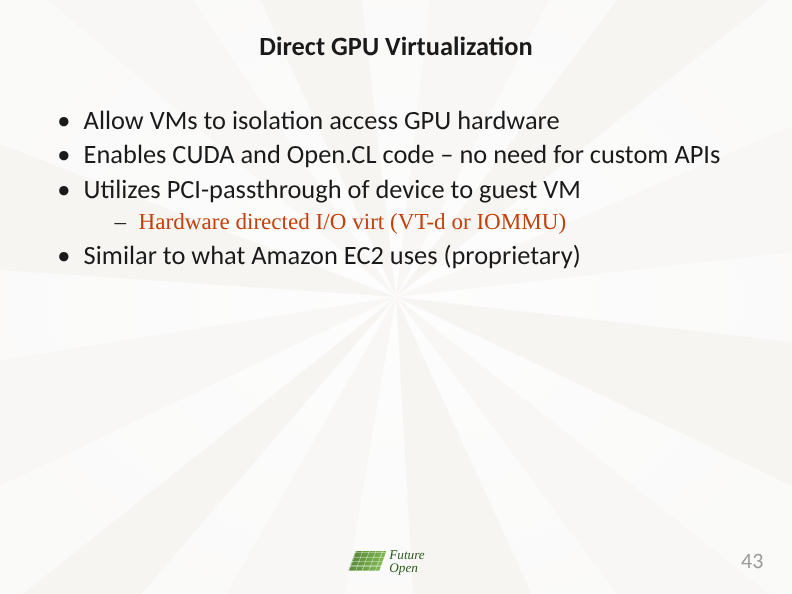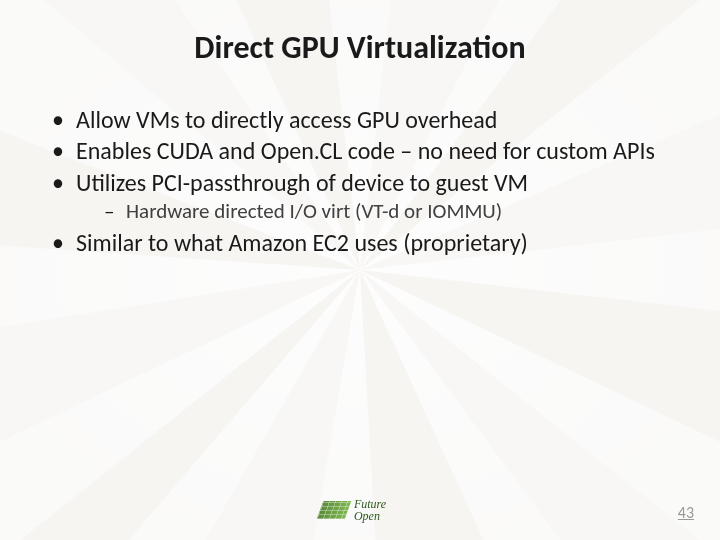--- a/index.html
+++ b/index.html
@@ -25,21 +25,21 @@
       z-index: 0;
       opacity: 0.22;
     }
     .content {
       position: relative;
       z-index: 1;
       padding: 24px 42px 0 42px;
     }
     .title {
       text-align: center;
-      font-size: 32px;
+      font-size: 24px;
       font-weight: 700;
       color: #1a1a1a;
       margin-bottom: 38px;
       margin-top: 4px;
     }
     ul.main {
       list-style: none;
       padding-left: 10px;
     }
     ul.main > li {
@@ -63,21 +63,22 @@
       padding-left: 28px;
       margin-top: 2px;
       margin-bottom: 4px;
     }
     ul.sub > li {
       position: relative;
       padding-left: 22px;
       font-size: 21px;
       line-height: 1.22;
       margin-bottom: 1px;
-      color: #404040;
+      color: #c2410c;
+      font-family: Liberation Serif, serif;
     }
     ul.sub > li::before {
       content: "–";
       position: absolute;
       left: 0;
       top: 0;
       font-size: 21px;
       color: #1a1a1a;
     }
     .footer {
@@ -120,23 +121,22 @@
     }
     .url {
       font-size: 11px;
       color: #0b2e8a;
       text-decoration: underline;
     }
     .page-num {
       position: absolute;
       right: 26px;
       bottom: 0;
-      font-size: 16px;
+      font-size: 20px;
       color: #9b9b9b;
-      text-decoration: underline;
     }
   </style>
 </head>
 <body>
 
 <svg class="bg-rays" viewBox="0 0 720 540" preserveAspectRatio="none">
   <defs>
     <radialGradient id="rg" cx="50%" cy="50%" r="60%">
       <stop offset="0%" stop-color="#ffffff"></stop>
       <stop offset="100%" stop-color="#f3f0ec"></stop>
@@ -155,21 +155,21 @@
     <polygon points="360,270 160,620 300,620" fill="#e9e4da"></polygon>
     <polygon points="360,270 -80,620 60,620" fill="#e1dbce"></polygon>
     <polygon points="360,270 -80,340 -80,480" fill="#e9e4da"></polygon>
     <polygon points="360,270 -80,100 -80,240" fill="#e1dbce"></polygon>
   </g>
 </svg>
 
 <div class="content">
   <h1 class="title">Direct GPU Virtualization</h1>
   <ul class="main">
-    <li>Allow VMs to directly access GPU overhead</li>
+    <li>Allow VMs to isolation access GPU hardware</li>
     <li>Enables CUDA and Open.CL code – no need for custom APIs</li>
     <li>
       <span>Utilizes PCI-passthrough of device to guest VM</span>
       <ul class="sub">
         <li>Hardware directed I/O virt (VT-d or IOMMU)</li>
       </ul>
     </li>
     <li>Similar to what Amazon EC2 uses (proprietary)</li>
   </ul>
 </div>

